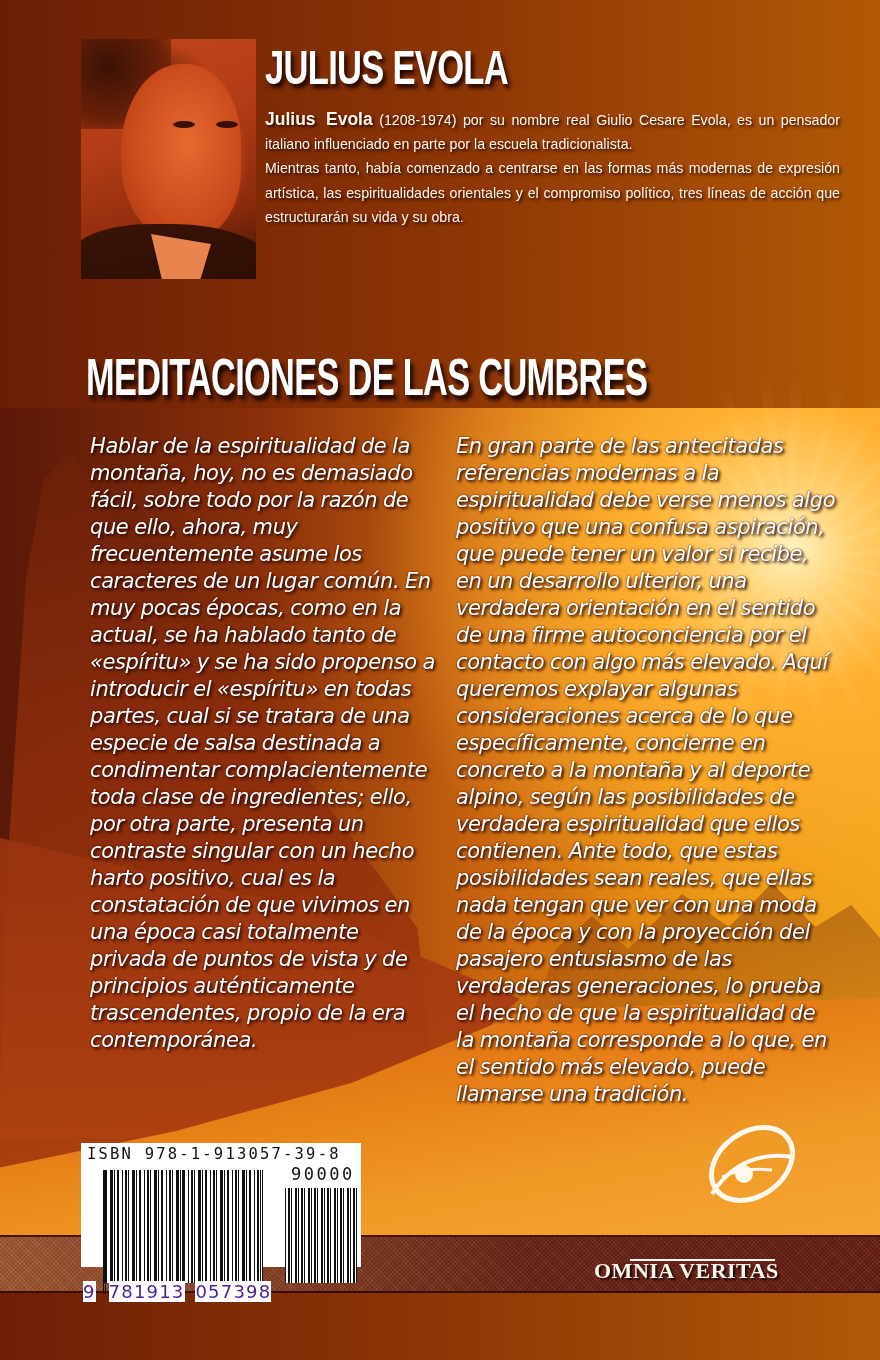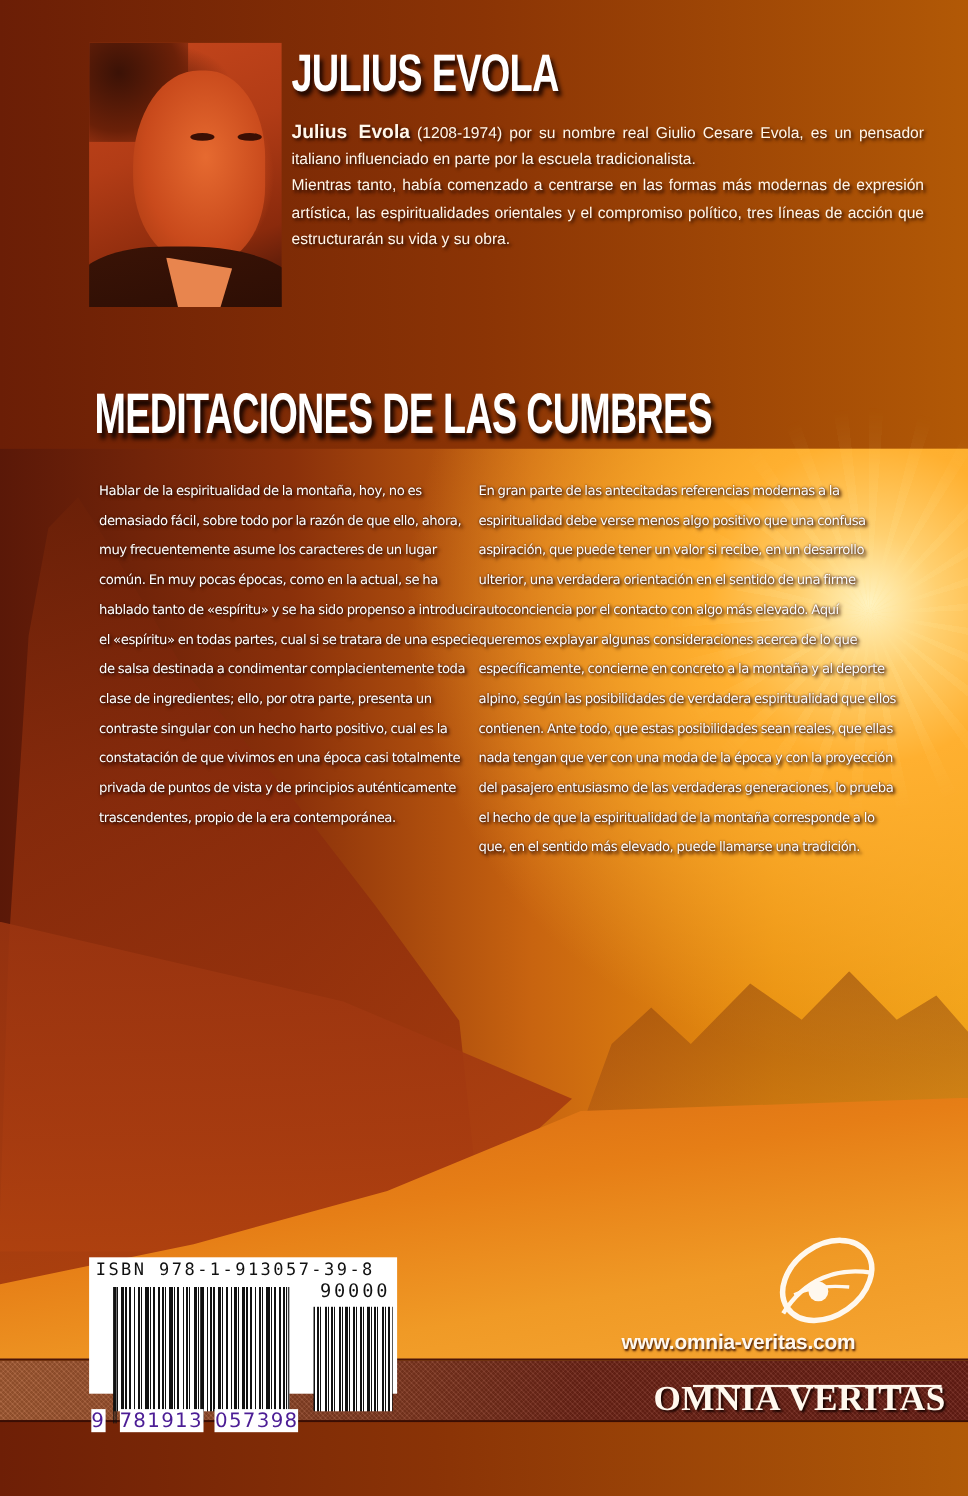--- a/index.html
+++ b/index.html
@@ -89,27 +89,27 @@
   }
   .leftshadow {
     position: absolute; left: 0; top: 430px; width: 520px; height: 402px;
     background: linear-gradient(180deg, #9a3410 0%, #a83c10 50%, #b8480e 100%);
     clip-path: polygon(0 0, 60% 18%, 100% 40%, 70% 75%, 40% 100%, 0 100%);
     opacity: 0.9;
   }
 
   .col {
     position: absolute; top: 433px;
-    font-family: "DejaVu Sans", sans-serif; 
-    font-size: 12px; line-height: 27px; color: #ffffff;
+    font-family: "DejaVu Sans", sans-serif; font-style: italic;
+    font-size: 21px; line-height: 27px; color: #ffffff;
     text-shadow: 2px 2px 3px #2a0800, 0 0 2px #3a1000;
     letter-spacing: -0.4px; word-spacing: -0.5px;
   }
   .col.left { left: 90px; width: 345px; }
-  .col.right { left: 435px; width: 380px; }
+  .col.right { left: 456px; width: 380px; }
 
   
   .leather {
     position: absolute; left: 0; top: 1235px; width: 880px; height: 58px;
     background:
       repeating-linear-gradient(45deg, rgba(255,255,255,0.05) 0 1px, rgba(0,0,0,0.08) 1px 3px),
       repeating-linear-gradient(-45deg, rgba(255,255,255,0.04) 0 1px, rgba(0,0,0,0.06) 1px 3px),
       linear-gradient(90deg, #a45a32 0%, #8c4426 30%, #6e2416 60%, #6a1e14 100%);
     border-top: 2px solid #4a1408;
     border-bottom: 2px solid #3a0e04;
@@ -157,21 +157,21 @@
   .logo-eye {
     position: absolute; left: 692px; top: 1122px; width: 110px; height: 90px;
   }
   .publisher-url {
     position: absolute; left: 565px; top: 1209px;
     font-family: "Liberation Sans", sans-serif; font-weight: bold; font-size: 19px; line-height: 24px;
     color: #fff8ee; text-shadow: 1px 2px 2px #3a1000; letter-spacing: -0.2px;
   }
   .publisher-name {
     position: absolute; left: 594px; top: 1256px;
-    font-family: "Liberation Serif", serif; font-weight: bold; font-size: 32px; line-height: 30px;
+    font-family: "Liberation Serif", serif; font-weight: bold; font-size: 22px; line-height: 30px;
     color: #fff8ee; text-shadow: 2px 2px 2px #1a0400; letter-spacing: 0.5px; white-space: nowrap;
   }
   .publisher-name .rule {
     position: absolute; left: 36px; right: 4px; top: 3px; height: 2px; background: #fff8ee;
   }
 </style>
 </head>
 <body>
 
 <div class="cover">
@@ -229,20 +229,19 @@
     </div>
   </div>
 
   <svg class="logo-eye" viewBox="0 0 110 90">
     <ellipse cx="60" cy="42" rx="44" ry="32" transform="rotate(-35 60 42)" fill="none" stroke="#fff8ee" stroke-width="5"></ellipse>
     <path d="M20 72 C 40 40, 70 30, 100 35" fill="none" stroke="#fff8ee" stroke-width="4"></path>
     <path d="M30 55 C 45 48, 60 46, 80 48" fill="none" stroke="#fff8ee" stroke-width="3"></path>
     <circle cx="52" cy="52" r="9" fill="#fff8ee"></circle>
   </svg>
 
-  <div class="publisher-url">www.omnia-veritas.com</div>
 
   <div class="publisher-name">
     <div class="rule"></div>
     <span>OMNIA VERITAS</span>
   </div>
 
 </div>
 
 </body></html>

